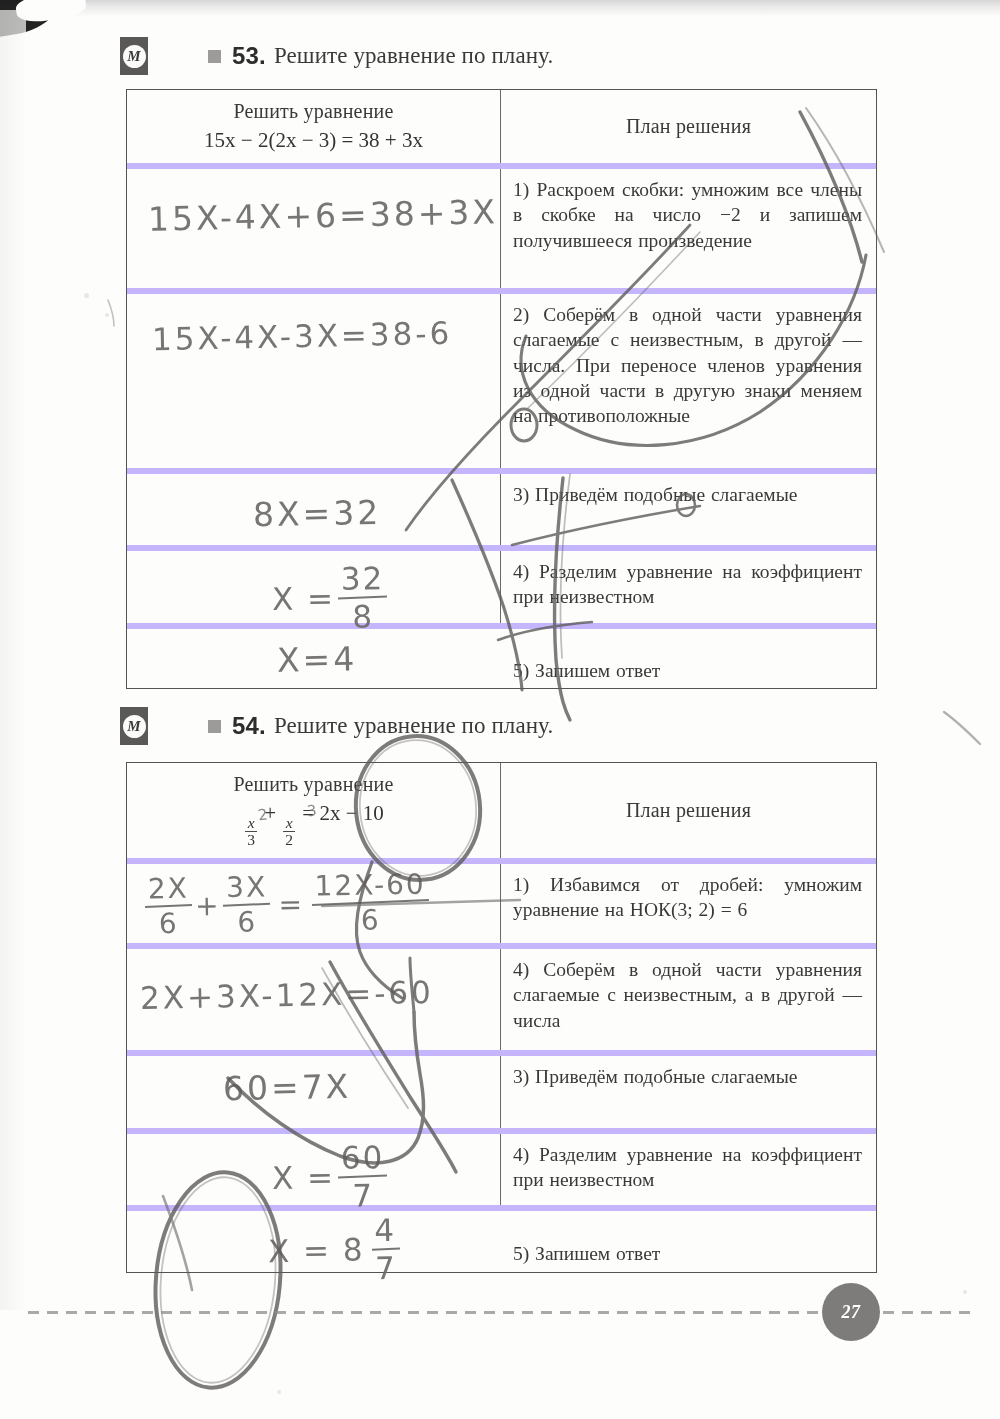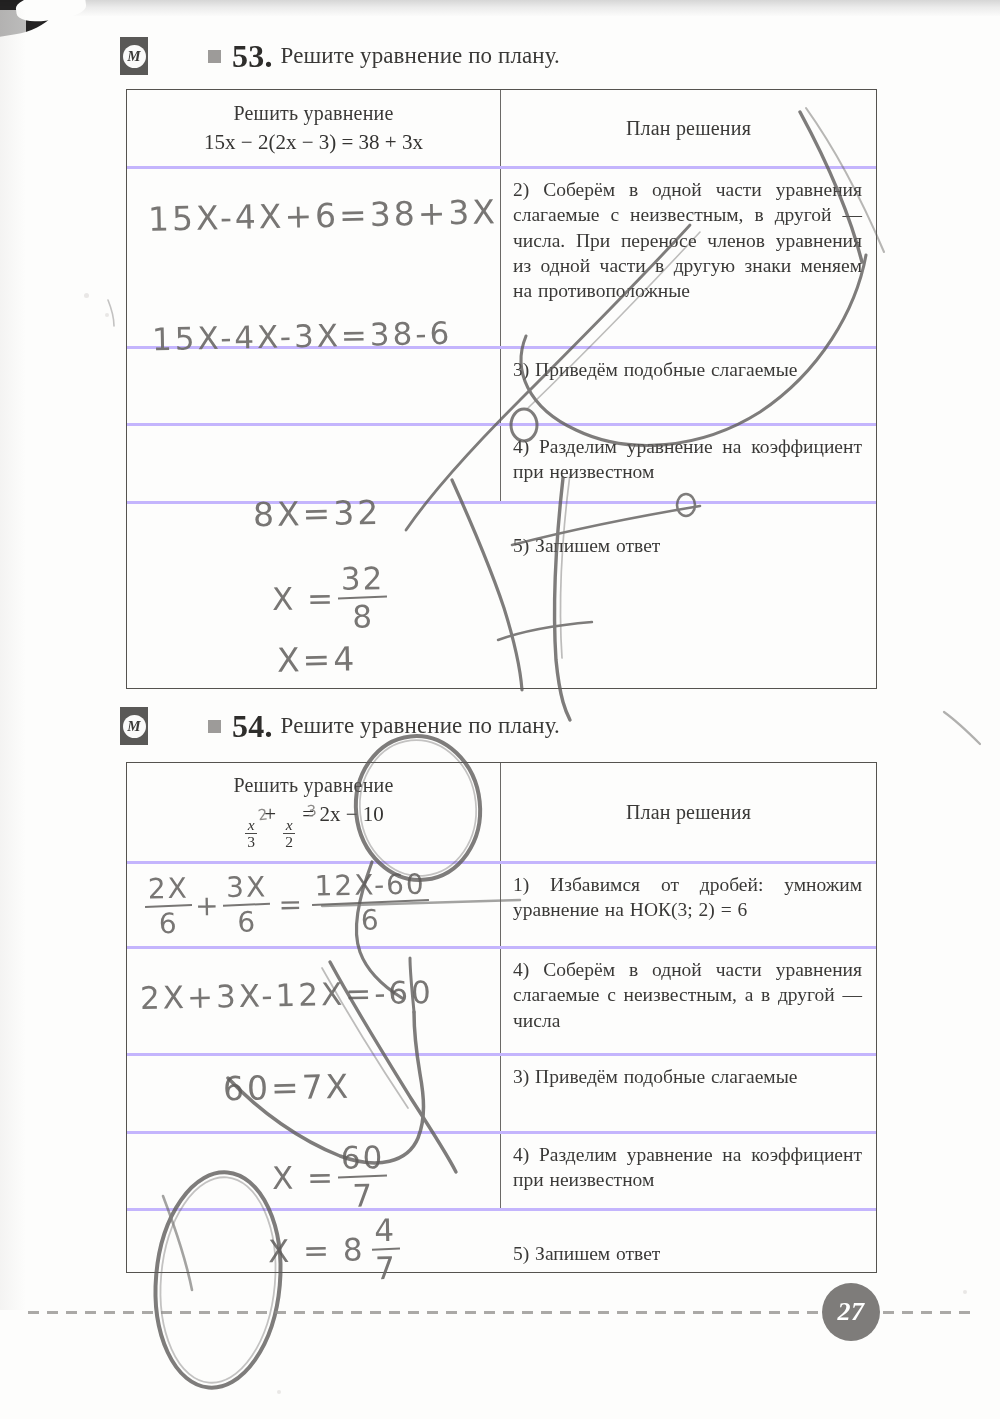--- a/index.html
+++ b/index.html
@@ -84,44 +84,44 @@
     text-align: center;
   }
   .sq-bullet {
     width: 13px; height: 13px;
     background: #9d9b99;
     margin-left: 60px;
     margin-right: 11px;
     flex: none;
   }
   .ex-num {
-    font-family: Liberation Serif, serif;
+    font-family: Liberation Sans, sans-serif;
     font-weight: bold;
-    font-size: 32px;
+    font-size: 24px;
     color: #2e2d2b;
     letter-spacing: .2px;
   }
   .ex-title {
     font-family: "Liberation Serif", serif;
     font-size: 23px;
     color: #3a3937;
     margin-left: 8px;
     letter-spacing: .1px;
   }
 
   
   .tbl {
     position: absolute;
     border: 1px solid #55534f;
     box-sizing: border-box;
     background: transparent;
   }
   .trow {
     display: flex;
-    border-bottom: 3px solid #c4b5fd;
+    border-bottom: 6px solid #c4b5fd;
     box-sizing: border-box;
   }
   .trow:last-child { border-bottom: none; align-items: flex-end; }
   .cell-left {
     width: 374px;
     box-sizing: border-box;
     border-right: 1px solid #6b6966;
     position: relative;
     flex: none;
   }
@@ -248,21 +248,21 @@
   .page-circle {
     position: absolute;
     left: 822px;
     top: 1283px;
     width: 58px; height: 58px;
     border-radius: 50%;
     background: #7e7c7a;
     color: #ffffff;
     font-family: "Liberation Serif", serif;
     font-weight: bold;
-    font-size: 26px;
+    font-size: 18px;
     display: flex;
     align-items: center;
     justify-content: center;
     font-style: italic;
     letter-spacing: .5px;
   }
 </style>
 </head>
 <body>
 
@@ -291,20 +291,26 @@
     <div class="trow" style="height:79px;">
       <div class="cell-left hdr-left">
         <div class="hdr-title">Решить уравнение</div>
         <div class="eq">15x − 2(2x − 3) = 38 + 3x</div>
       </div>
       <div class="cell-right hdr-right" style="padding:0;">
         <div class="hdr-title">План решения</div>
       </div>
     </div>
 
+    <div class="trow" style="height:125px;">
+      <div class="cell-left"></div>
+      <div class="cell-right">
+        <div class="plan-text">1) Раскроем скобки: умножим все члены в скобке на число −2 и запишем получившееся произведение</div>
+      </div>
+    </div>
 
     <div class="trow" style="height:180px;">
       <div class="cell-left"></div>
       <div class="cell-right">
         <div class="plan-text">2) Соберём в одной части уравнения слагаемые с неизвестным, в другой — числа. При переносе членов уравнения из одной части в другую знаки меняем на противоположные</div>
       </div>
     </div>
 
     <div class="trow" style="height:77px;">
       <div class="cell-left"></div>

